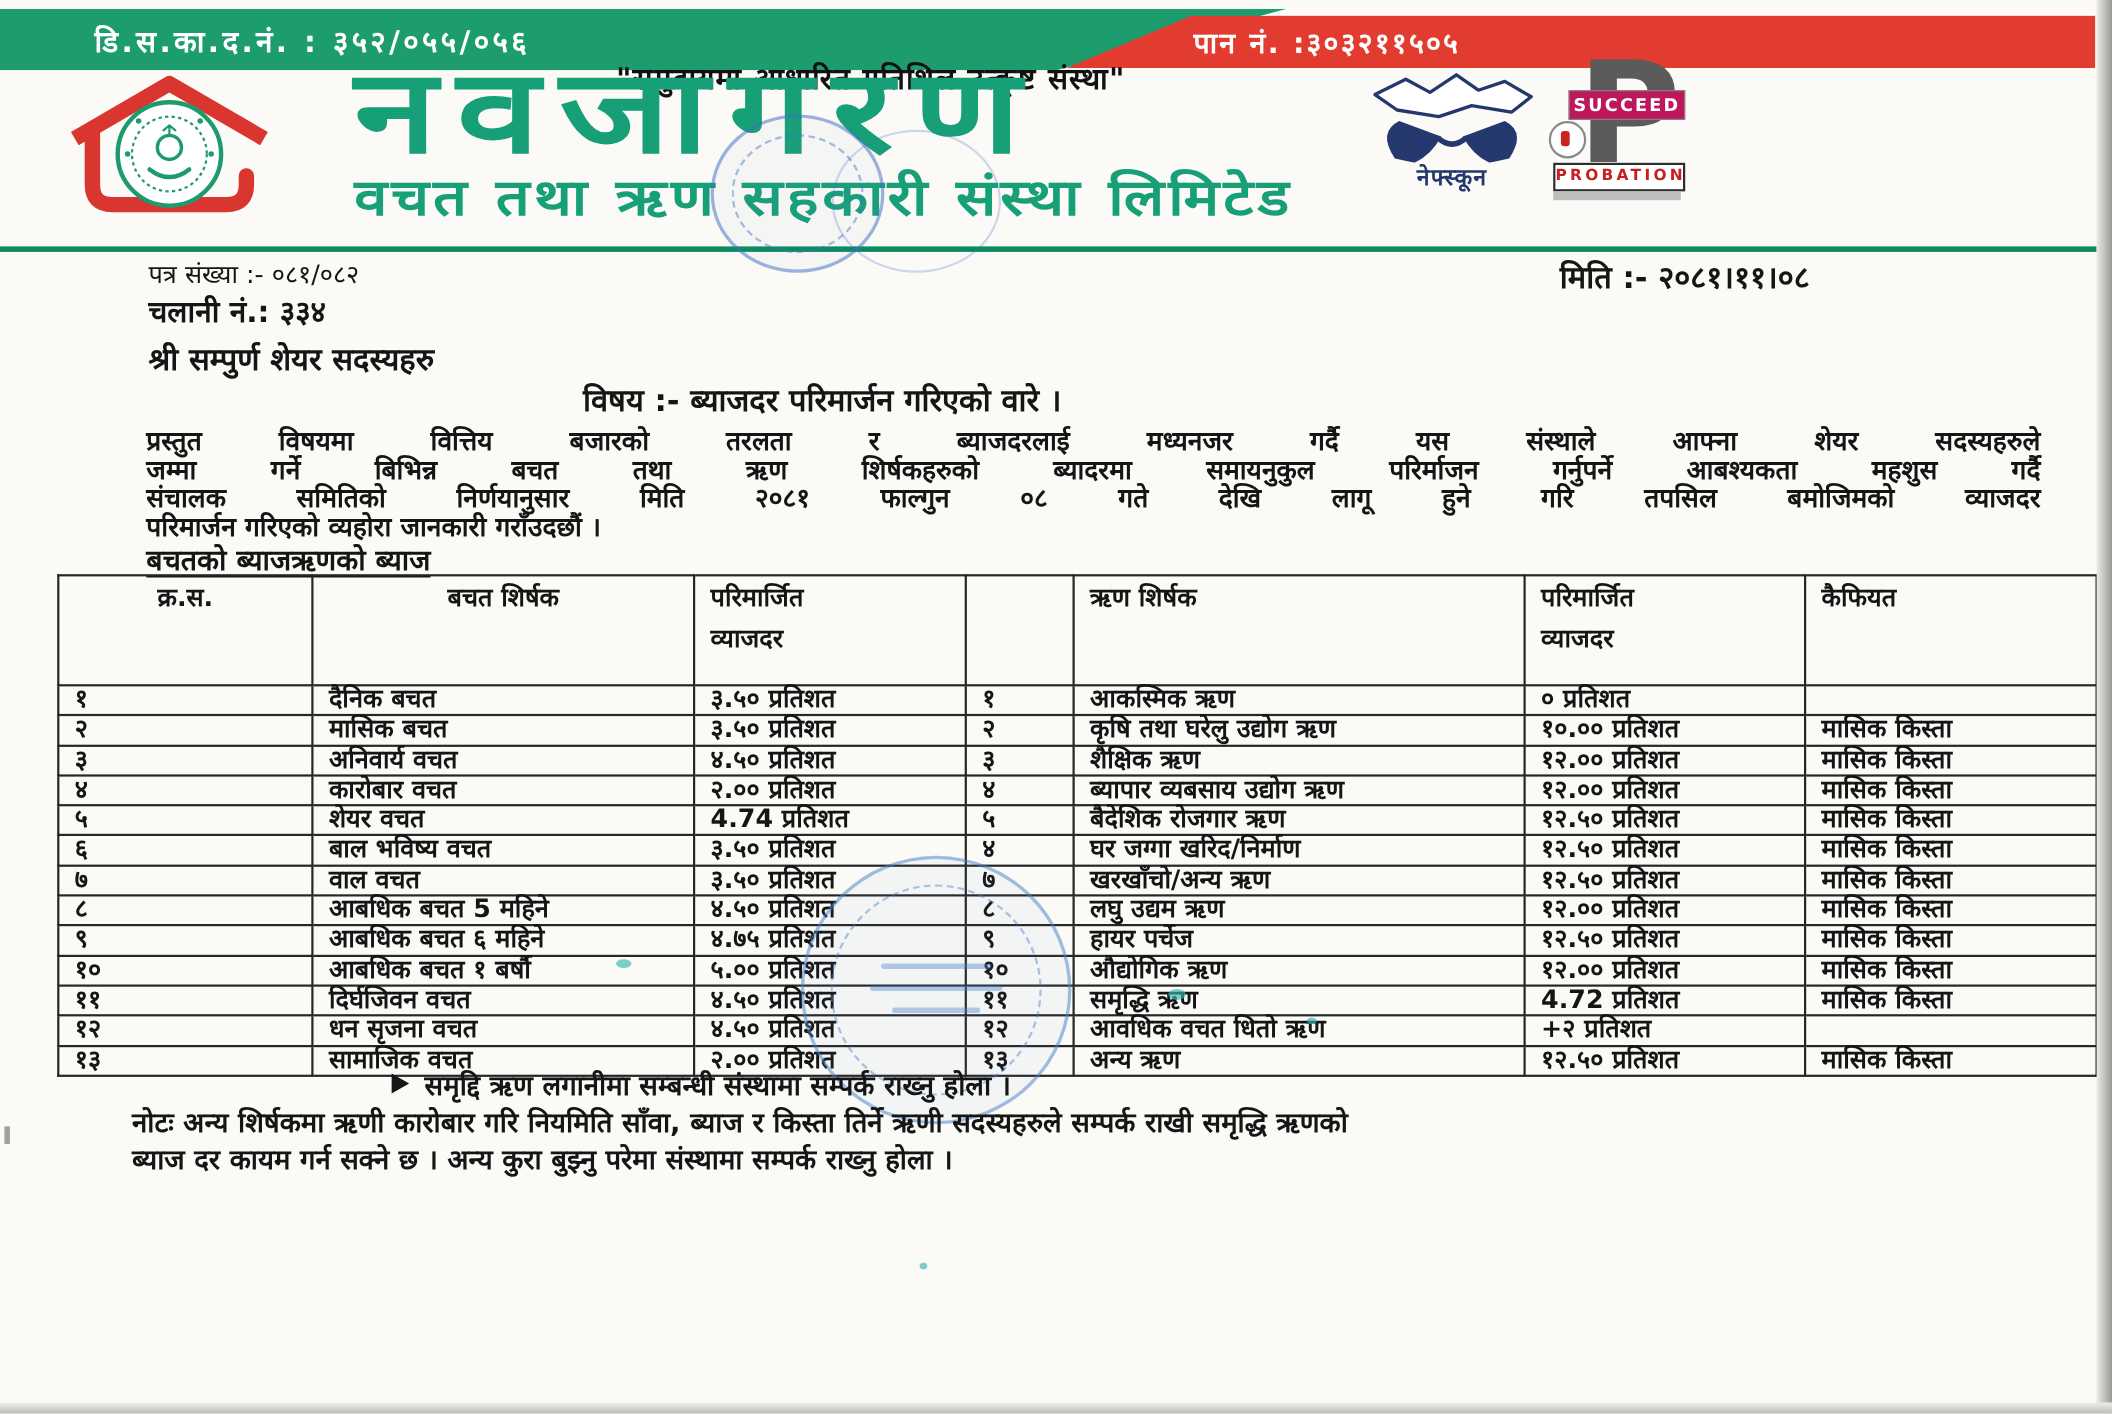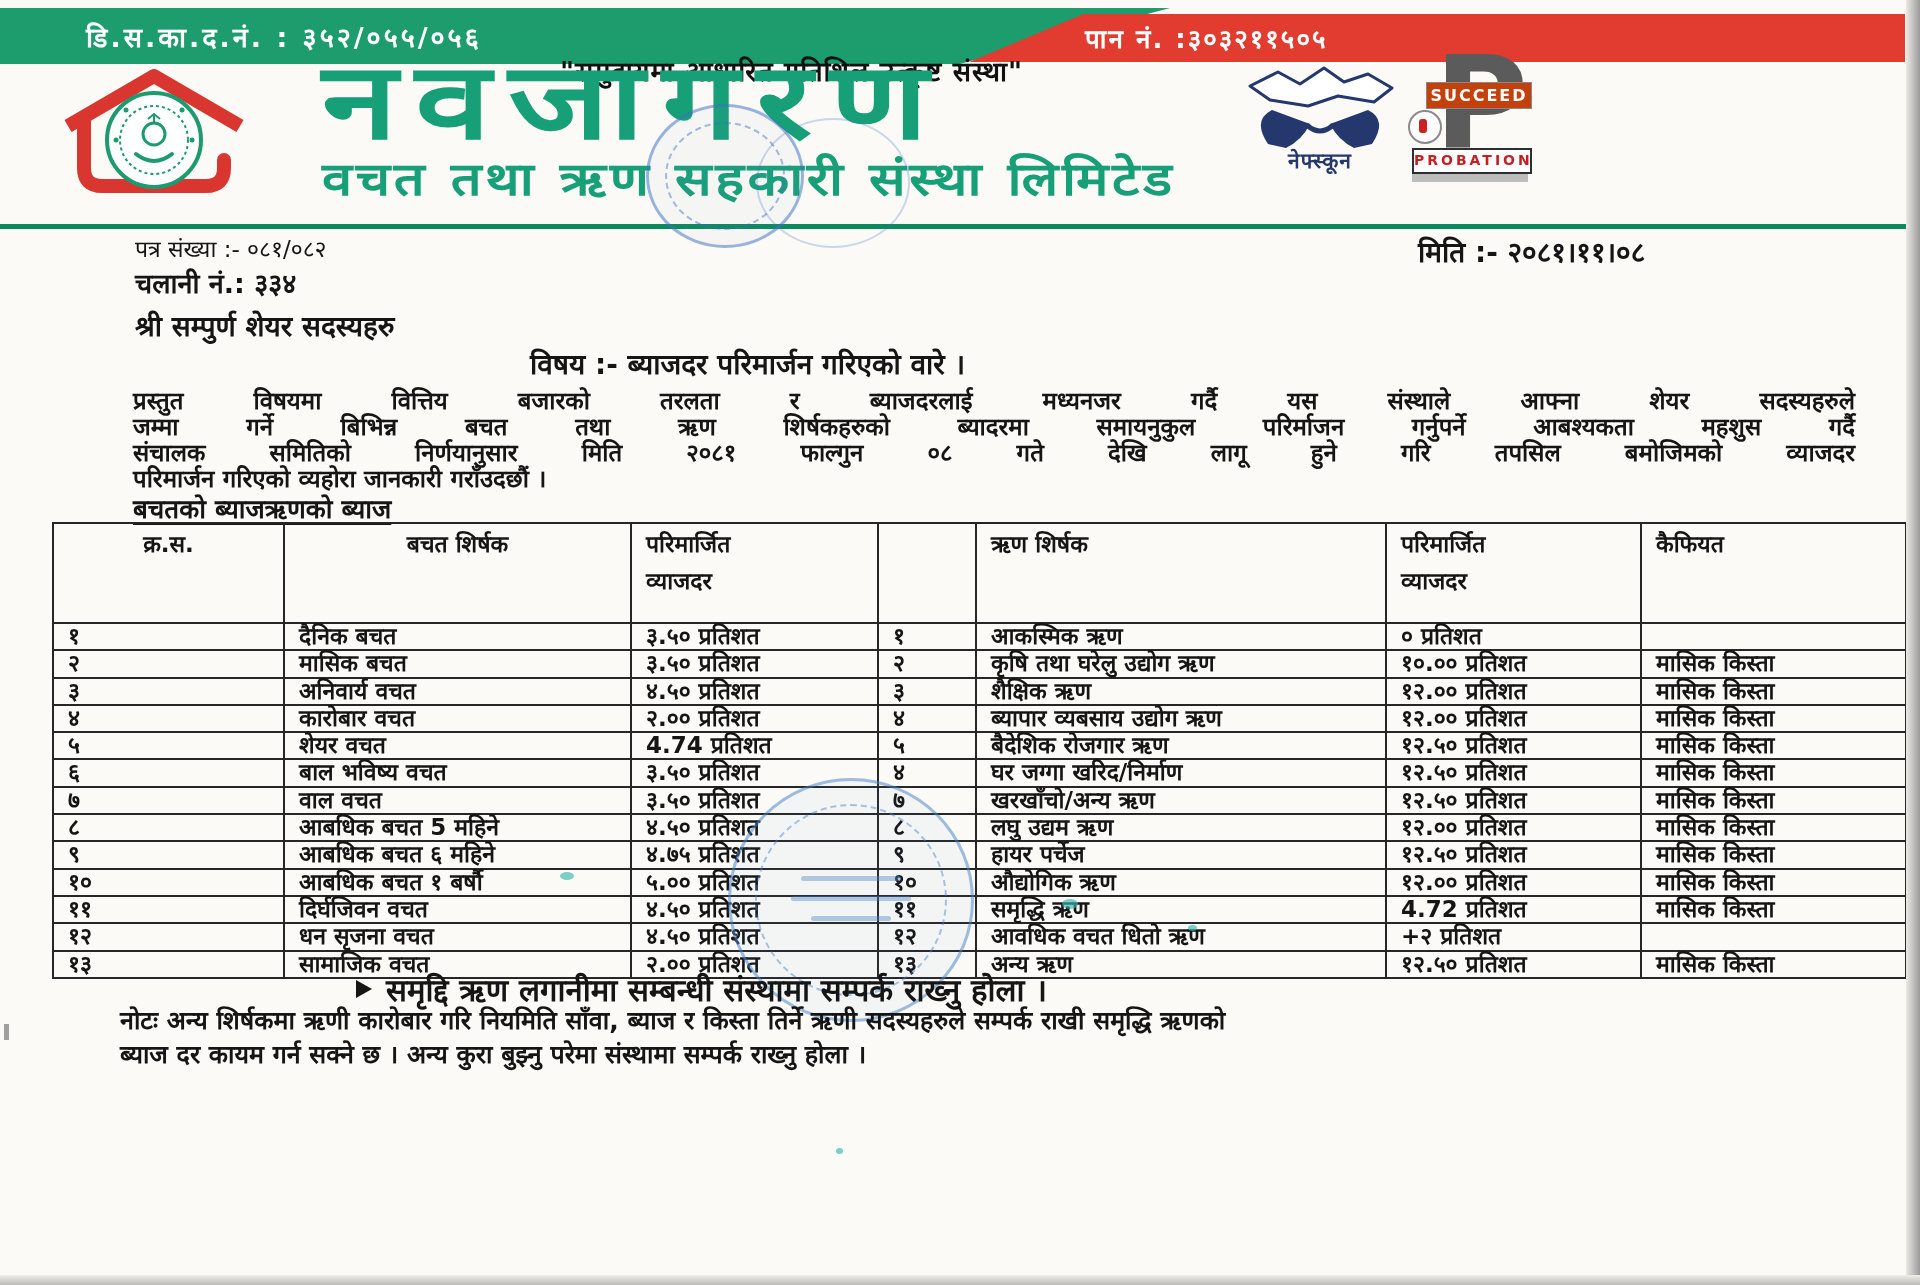--- a/index.html
+++ b/index.html
@@ -43,21 +43,21 @@
   .nefscun{left:1238px;top:56px;width:164px;height:118px;z-index:3;text-align:center;}
   .nefscun-label{
     margin-top:-6px;color:#25386e;font-size:21px;font-weight:700;letter-spacing:1px;
   }
   
   .succeed{left:1408px;top:52px;width:122px;height:140px;z-index:3;}
   .succeed-p{
     position:absolute;right:2px;top:-12px;font-size:128px;font-weight:700;color:#5b5b5b;line-height:1;
   }
   .succeed-band{
-    position:absolute;left:18px;top:30px;width:104px;height:25px;background:#c2410c;
+    position:absolute;left:18px;top:30px;width:104px;height:25px;background:#be185d;
     color:#fff;font-size:16px;font-weight:700;letter-spacing:2px;text-align:center;line-height:25px;
     border:1px solid #888;
   }
   .succeed-badge{
     position:absolute;left:0;top:58px;width:30px;height:30px;border:2px solid #8a8a8a;border-radius:50%;
     background:#fff;
   }
   .succeed-badge::after{
     content:"";position:absolute;left:9px;top:7px;width:8px;height:14px;background:#c22;border-radius:3px;
   }
@@ -127,21 +127,21 @@
   }
   .rates-table thead th{height:90px;vertical-align:top;padding-top:8px;}
   .rates-table tbody td{height:25px;}
   th.h-center{text-align:center;padding-left:0;}
   .col-a{width:231px;} .col-b{width:347px;} .col-c{width:247px;}
   .col-d{width:98px;}  .col-e{width:410px;} .col-f{width:255px;} .col-g{width:265px;}
   .c-sn{padding-left:30px;}
   .c-lsn{padding-left:16px;}
   .two-line div{padding-bottom:12px;}
   
-  .bullet-line{left:356px;top:968px;font-size:31px;font-weight:700;display:flex;align-items:center;gap:14px;z-index:6;}
+  .bullet-line{left:356px;top:968px;font-size:25px;font-weight:700;display:flex;align-items:center;gap:14px;z-index:6;}
   .bullet-arrow{
     width:0;height:0;border-left:16px solid #161616;
     border-top:9px solid transparent;border-bottom:9px solid transparent;
   }
   .note-block{left:120px;top:1004px;width:1778px;font-size:25px;font-weight:700;line-height:34px;z-index:6;}
   
   .edge-right{right:0;top:0;width:14px;height:100%;background:linear-gradient(to right,#eceae6,#9a9a9a);z-index:10;}
   .edge-bottom{left:0;bottom:0;width:100%;height:10px;background:linear-gradient(#f0eeea,#bdbbb8);z-index:10;}
 </style>
 </head>

